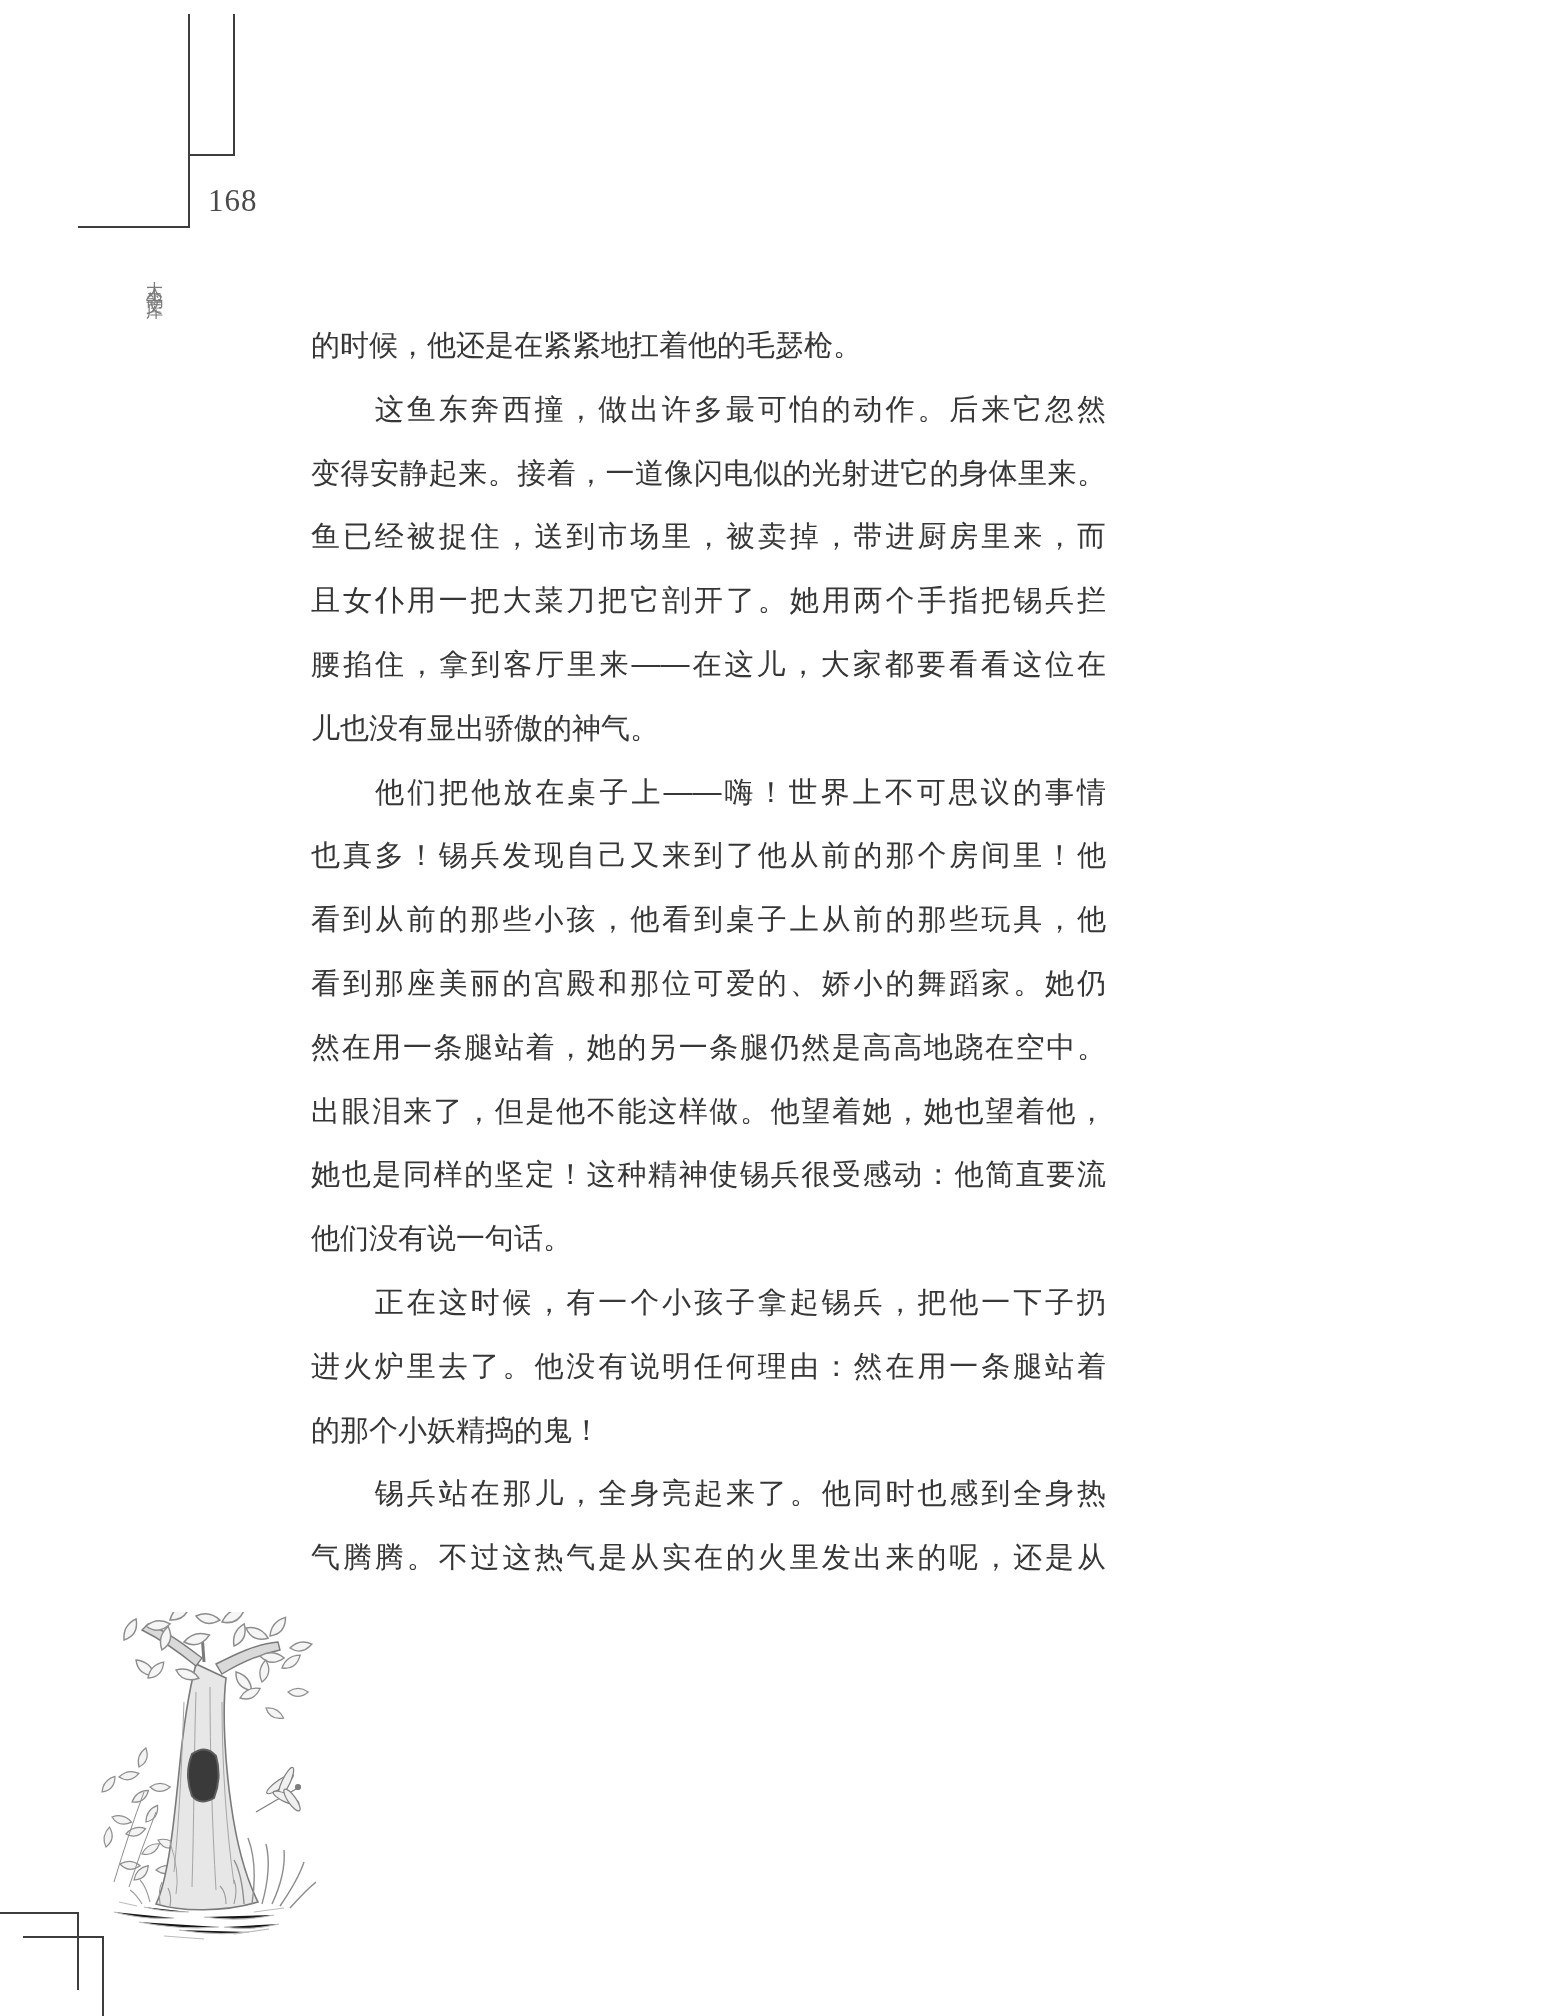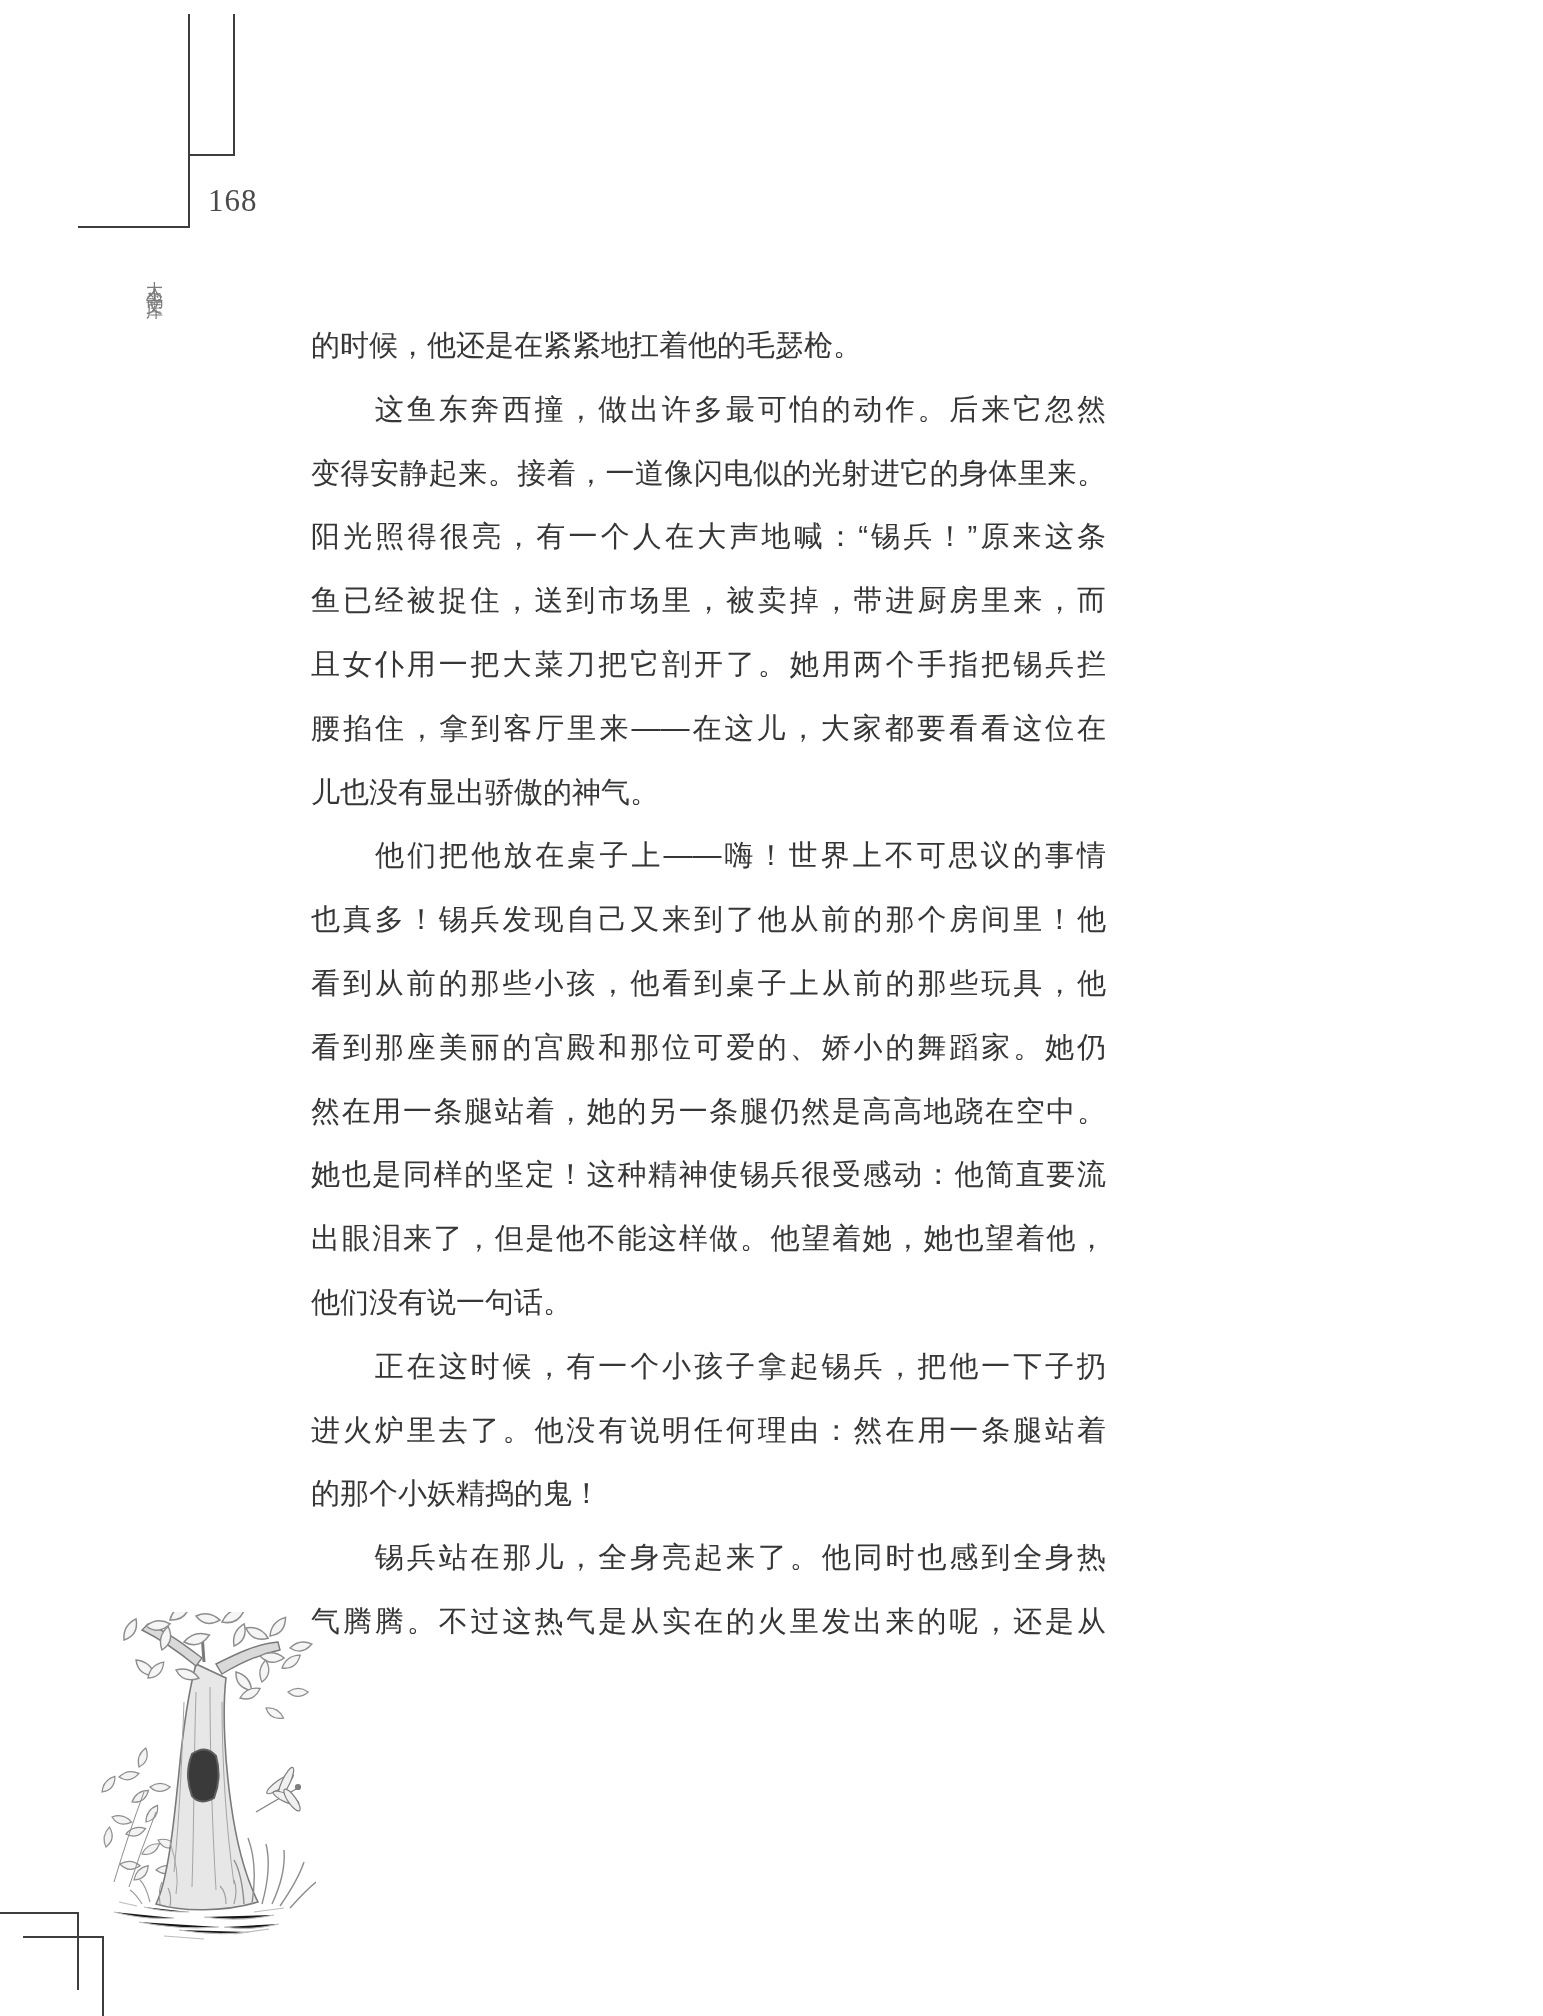--- a/index.html
+++ b/index.html
@@ -88,32 +88,31 @@
   <div class="mark" style="left:1440px;top:1936px;width:2px;height:80px;"></div>
 
   <div id="page-number">168</div>
 
   <div id="series-label">大王鸽文库</div>
 
   <div id="body-text">
     <div class="line end">的时候，他还是在紧紧地扛着他的毛瑟枪。</div>
     <div class="line">　　这鱼东奔西撞，做出许多最可怕的动作。后来它忽然</div>
     <div class="line">变得安静起来。接着，一道像闪电似的光射进它的身体里来。</div>
-    <div class="line">阳光照得很亮，有一个人在大声地喊：“锡兵！”原来这条</div>
     <div class="line">鱼已经被捉住，送到市场里，被卖掉，带进厨房里来，而</div>
     <div class="line">且女仆用一把大菜刀把它剖开了。她用两个手指把锡兵拦</div>
     <div class="line">腰掐住，拿到客厅里来——在这儿，大家都要看看这位在</div>
     <div class="line end">儿也没有显出骄傲的神气。</div>
     <div class="line">　　他们把他放在桌子上——嗨！世界上不可思议的事情</div>
     <div class="line">也真多！锡兵发现自己又来到了他从前的那个房间里！他</div>
     <div class="line">看到从前的那些小孩，他看到桌子上从前的那些玩具，他</div>
     <div class="line">看到那座美丽的宫殿和那位可爱的、娇小的舞蹈家。她仍</div>
     <div class="line">然在用一条腿站着，她的另一条腿仍然是高高地跷在空中。</div>
+    <div class="line">出眼泪来了，但是他不能这样做。他望着她，她也望着他，</div>
     <div class="line">她也是同样的坚定！这种精神使锡兵很受感动：他简直要流</div>
-    <div class="line">出眼泪来了，但是他不能这样做。他望着她，她也望着他，</div>
     <div class="line end">他们没有说一句话。</div>
     <div class="line">　　正在这时候，有一个小孩子拿起锡兵，把他一下子扔</div>
     <div class="line">进火炉里去了。他没有说明任何理由：然在用一条腿站着</div>
     <div class="line end">的那个小妖精捣的鬼！</div>
     <div class="line">　　锡兵站在那儿，全身亮起来了。他同时也感到全身热</div>
     <div class="line">气腾腾。不过这热气是从实在的火里发出来的呢，还是从</div>
   </div>
 
   <svg id="illustration" viewBox="0 0 232 338" xmlns="http://www.w3.org/2000/svg">
     <defs>

